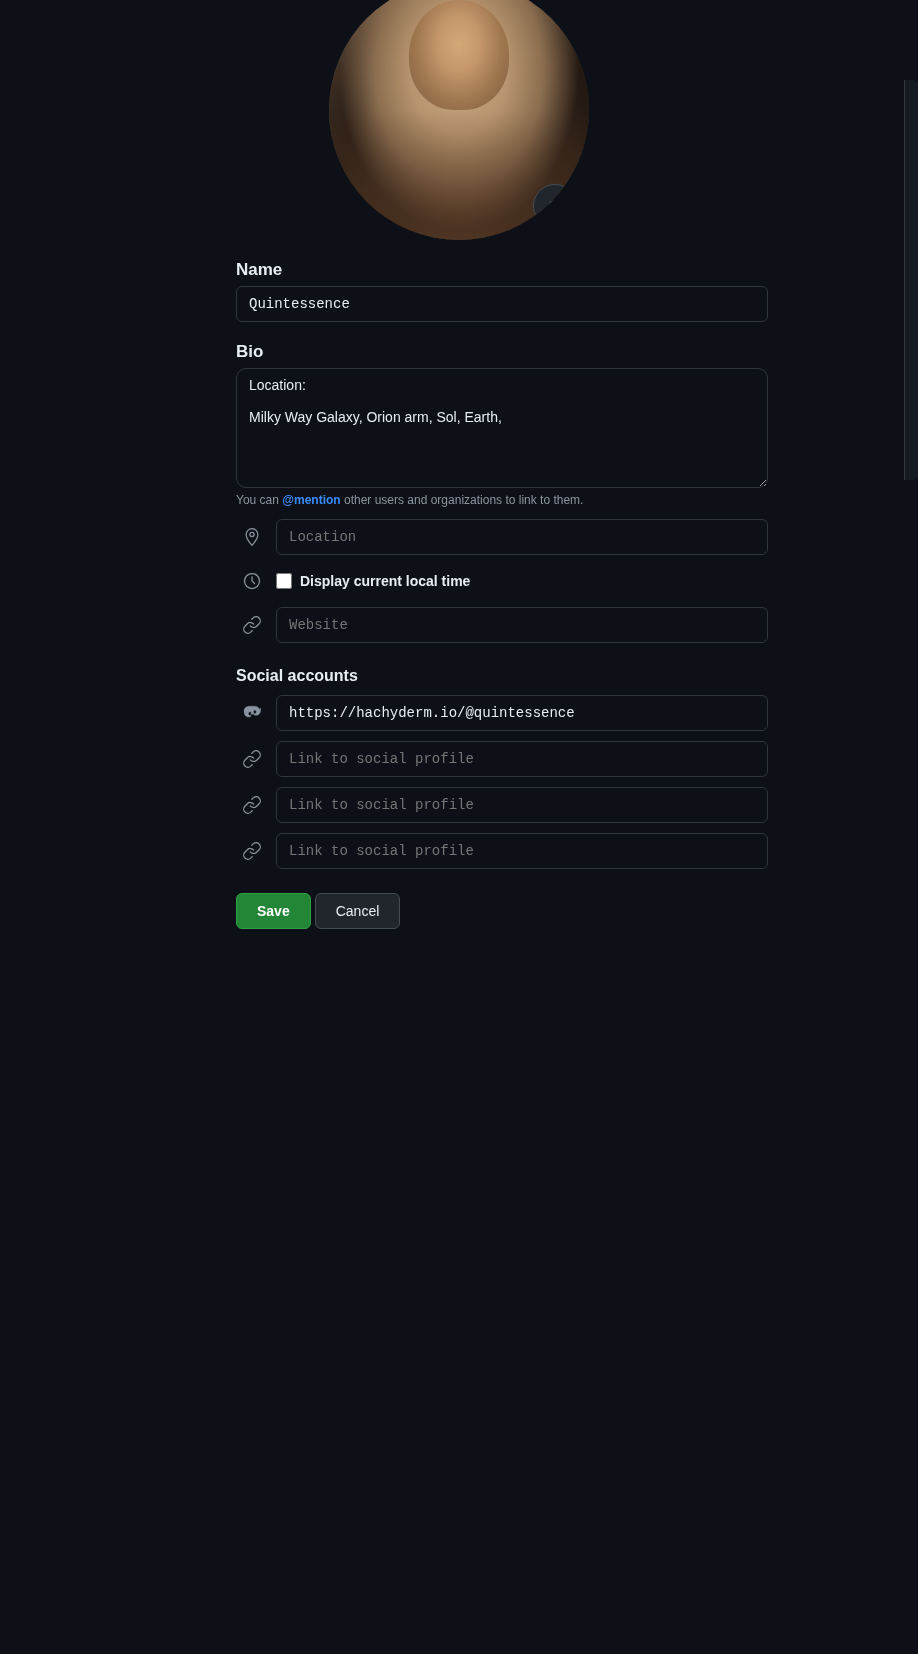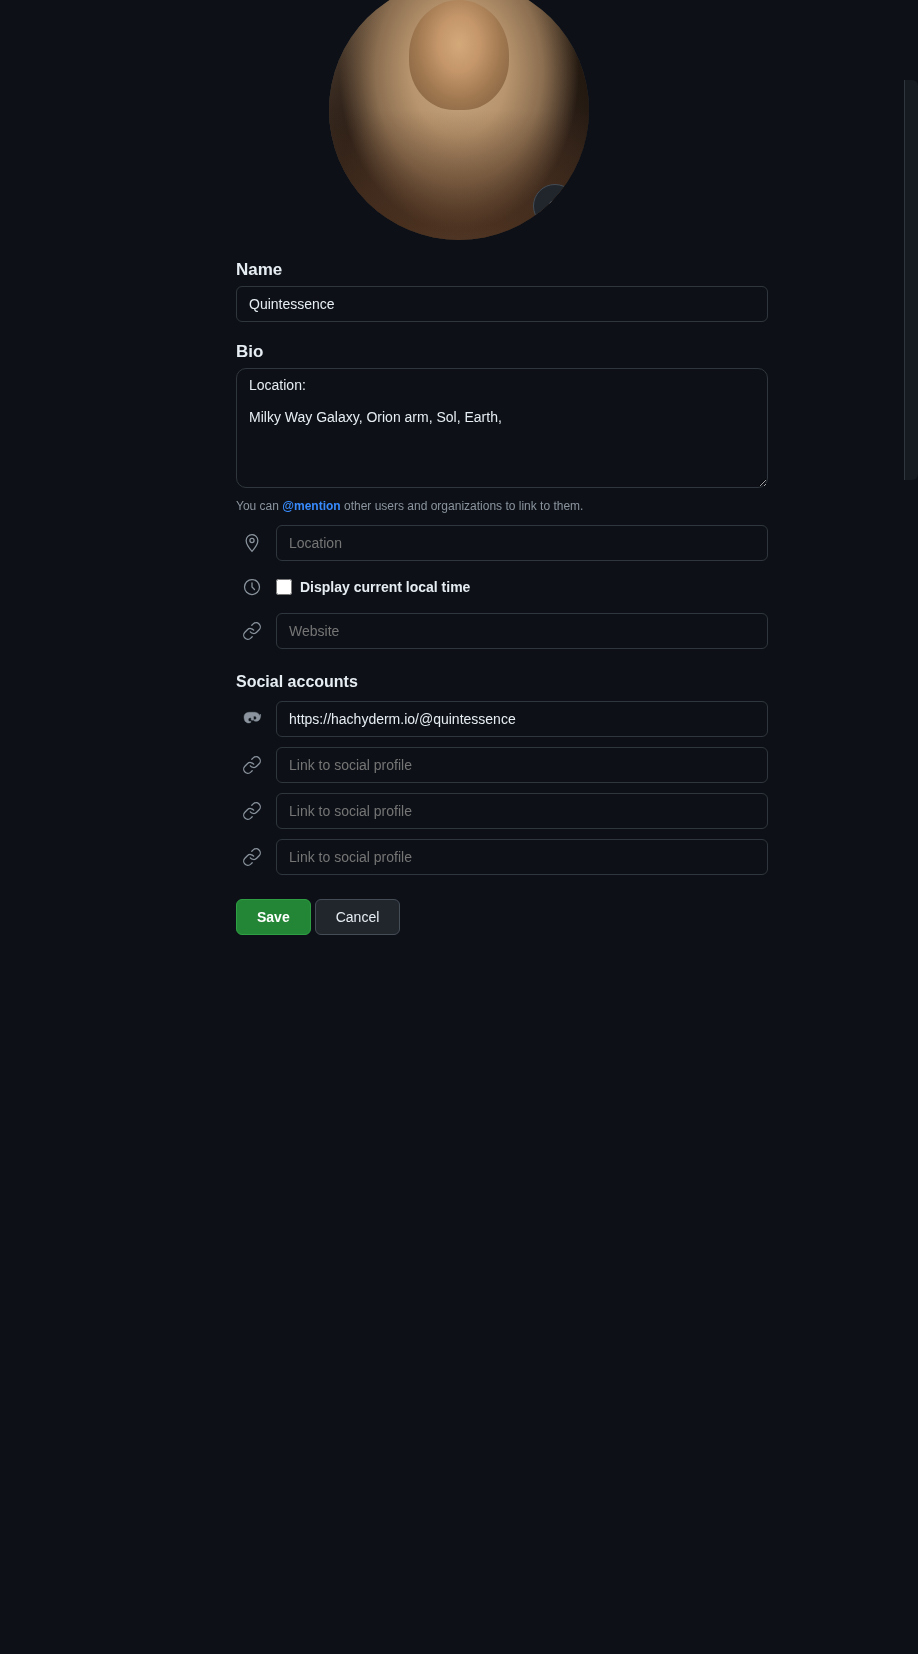--- a/index.html
+++ b/index.html
@@ -131,40 +131,40 @@
     .text-input {
       width: 100%;
       background: #0d1117;
       border: 1px solid #30363d;
       border-radius: 6px;
       padding: 13px 12px;
       color: #e6edf3;
       font-size: 14px;
       height: 36px;
       outline: none;
+      font-family: Liberation Mono, monospace;
     }
 
     .bio-textarea {
       width: 100%;
       background: #0d1117;
       border: 1px solid #30363d;
       border-radius: 10px;
       padding: 8px 12px;
       color: #e6edf3;
       font-size: 14px;
       min-height: 120px;
       resize: vertical;
       outline: none;
       font-family: inherit;
     }
 
     .bio-hint {
       font-size: 12px;
       color: #8b949e;
-      margin-top: 6px;
       line-height: 1.5;
     }
 
     .bio-hint .mention {
       color: #388bfd;
       font-weight: 600;
     }
 
     .icon-input-row {
       display: flex;

